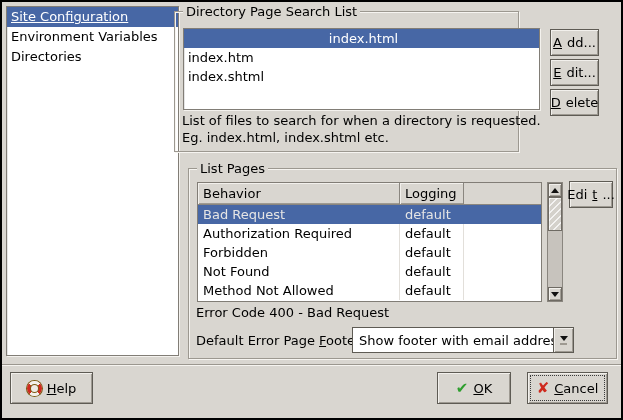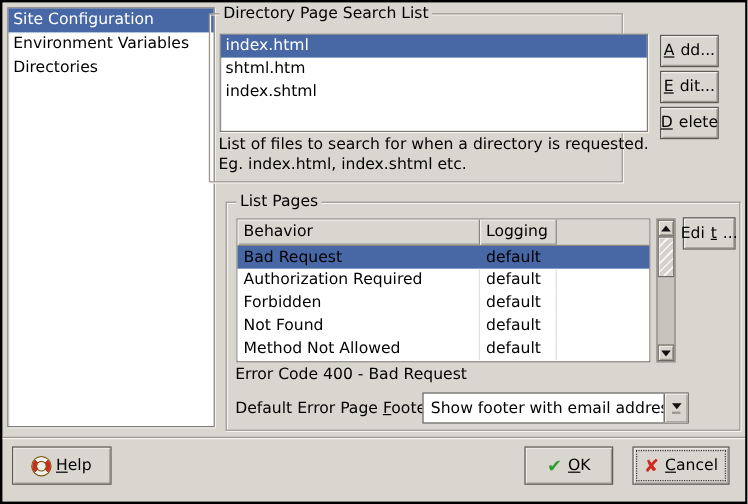--- a/index.html
+++ b/index.html
@@ -28,46 +28,46 @@
   }
   .legend {
     position: absolute; top: -8px; left: 8px; background: #d9d6d0;
     padding: 0 3px; line-height: 15px; white-space: nowrap;
   }
   u { text-decoration: underline; }
 
   
   .sidebar { position: absolute; left: 4px; top: 4px; width: 173px; height: 350px; }
   .side-item { height: 20px; line-height: 20px; padding-left: 4px; white-space: nowrap; }
-  .side-item.selected { background: #4767a5; color: #fff; }
+  .side-item.selected { background: #4767a5; color: #fff; text-decoration: underline; }
 
   
   .frame-dir { left: 172px; top: 9px; width: 345px; height: 141px; }
   .file-list { position: absolute; left: 8px; top: 16px; width: 357px; height: 82px; }
   .file-item { height: 19px; line-height: 19px; padding-left: 4px; }
-  .file-item.selected { background: #4767a5; color: #fff; }
+  .file-item.selected { background: #4767a5; color: #fff; text-align: center; }
   .side-btns .btn { left: 375px; width: 49px; height: 27px; }
   .desc { position: absolute; left: 7px; line-height: 16px; white-space: nowrap; }
 
   
   .frame-err { left: 186px; top: 166px; width: 429px; height: 191px; }
   .etable {
     position: absolute; left: 8px; top: 13px; width: 345px; height: 120px;
     background: #fff; border: 1px solid #817d76;
   }
   .thead { display: flex; height: 22px; background: #d9d6d0; border-bottom: 1px solid #8a867f; }
   .th {
     line-height: 21px; padding-left: 5px; border-right: 1px solid #8a867f;
     box-shadow: inset 1px 1px 0 #f2f0ec, inset 0 -1px 0 #9e9a92; white-space: nowrap;
   }
   .th:nth-child(1) { width: 202px; }
   .th:nth-child(2) { width: 64px; }
   .th:nth-child(3) { flex: 1; border-right: none; }
   .trow { display: flex; height: 19px; line-height: 19px; background: #fff; }
-  .trow.selected { background: #4767a5; color: #000000; }
+  .trow.selected { background: #4767a5; color: #e5e5e5; }
   .td { padding-left: 5px; border-right: 1px solid #e2dfda; white-space: nowrap; overflow: hidden; }
   .trow.selected .td { border-right-color: transparent; }
   .td:nth-child(1) { width: 202px; }
   .td:nth-child(2) { width: 64px; }
   .td:nth-child(3) { flex: 1; border-right: none; }
 
   
   .vscroll {
     position: absolute; left: 358px; top: 13px; width: 16px; height: 120px;
     background: #c7c3bd; border: 1px solid #8a867f;
@@ -130,21 +130,21 @@
       <div class="side-item">Directories</div>
     </div>
 
   <div class="frame frame-dir side-btns">
     <span class="legend">Directory Page Search List</span>
 
     <div class="file-list sunken">
 
         <div class="file-item selected">index.html</div>
 
-        <div class="file-item">shtml.htm</div>
+        <div class="file-item">index.htm</div>
 
         <div class="file-item">index.shtml</div>
       </div>
 
     <div class="btn" style="top:17px;"><u>A</u>dd...</div>
     <div class="btn" style="top:47px;"><u>E</u>dit...</div>
     <div class="btn" style="top:77px;"><u>D</u>elete</div>
 
     <div class="desc" style="top:101px;">List of files to search for when a directory is requested.</div>
     <div class="desc" style="top:118px;">Eg. index.html, index.shtml etc.</div>

